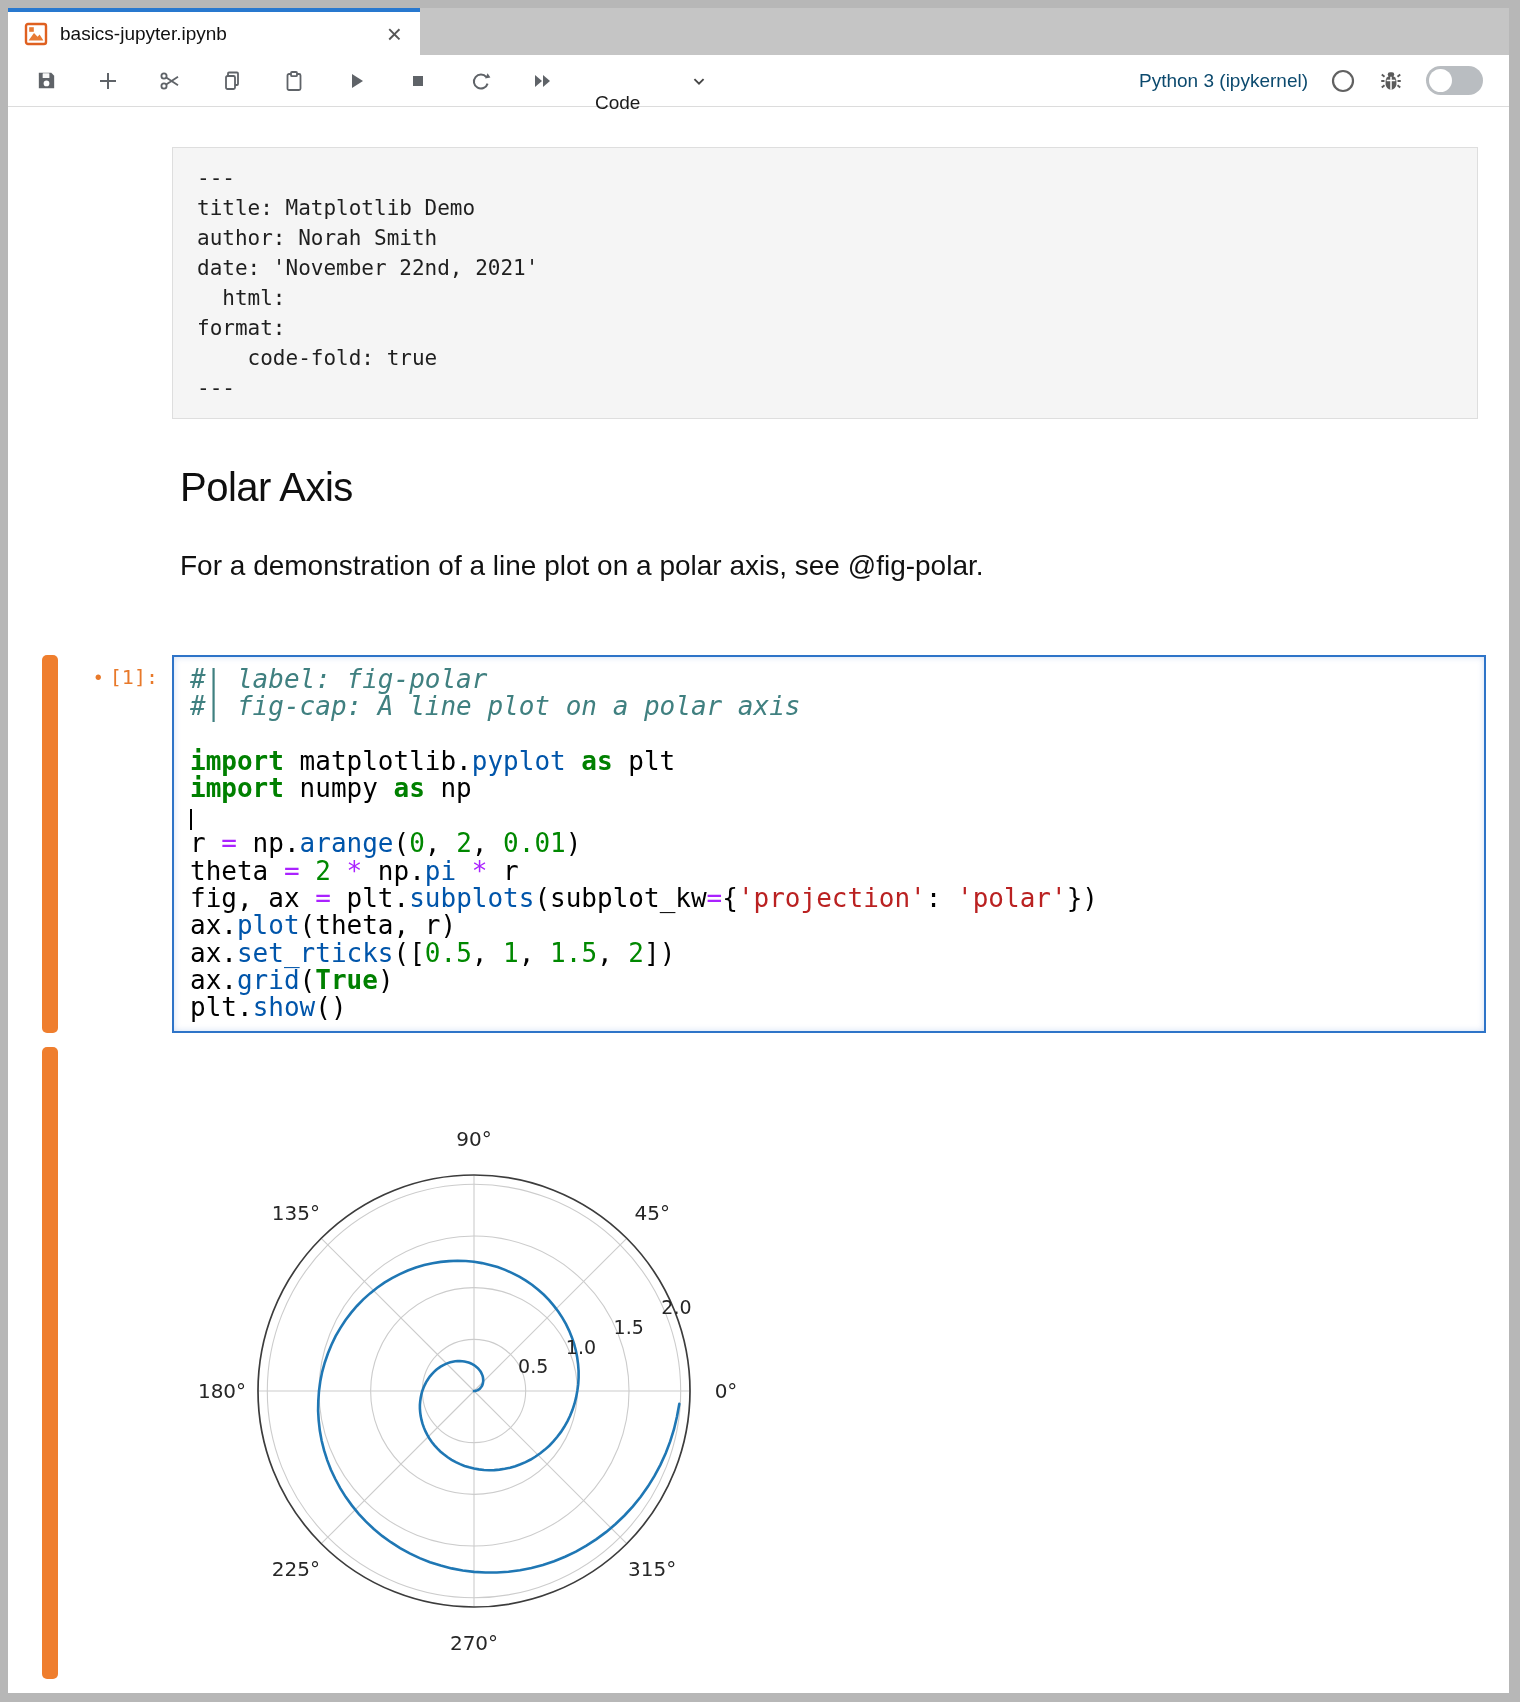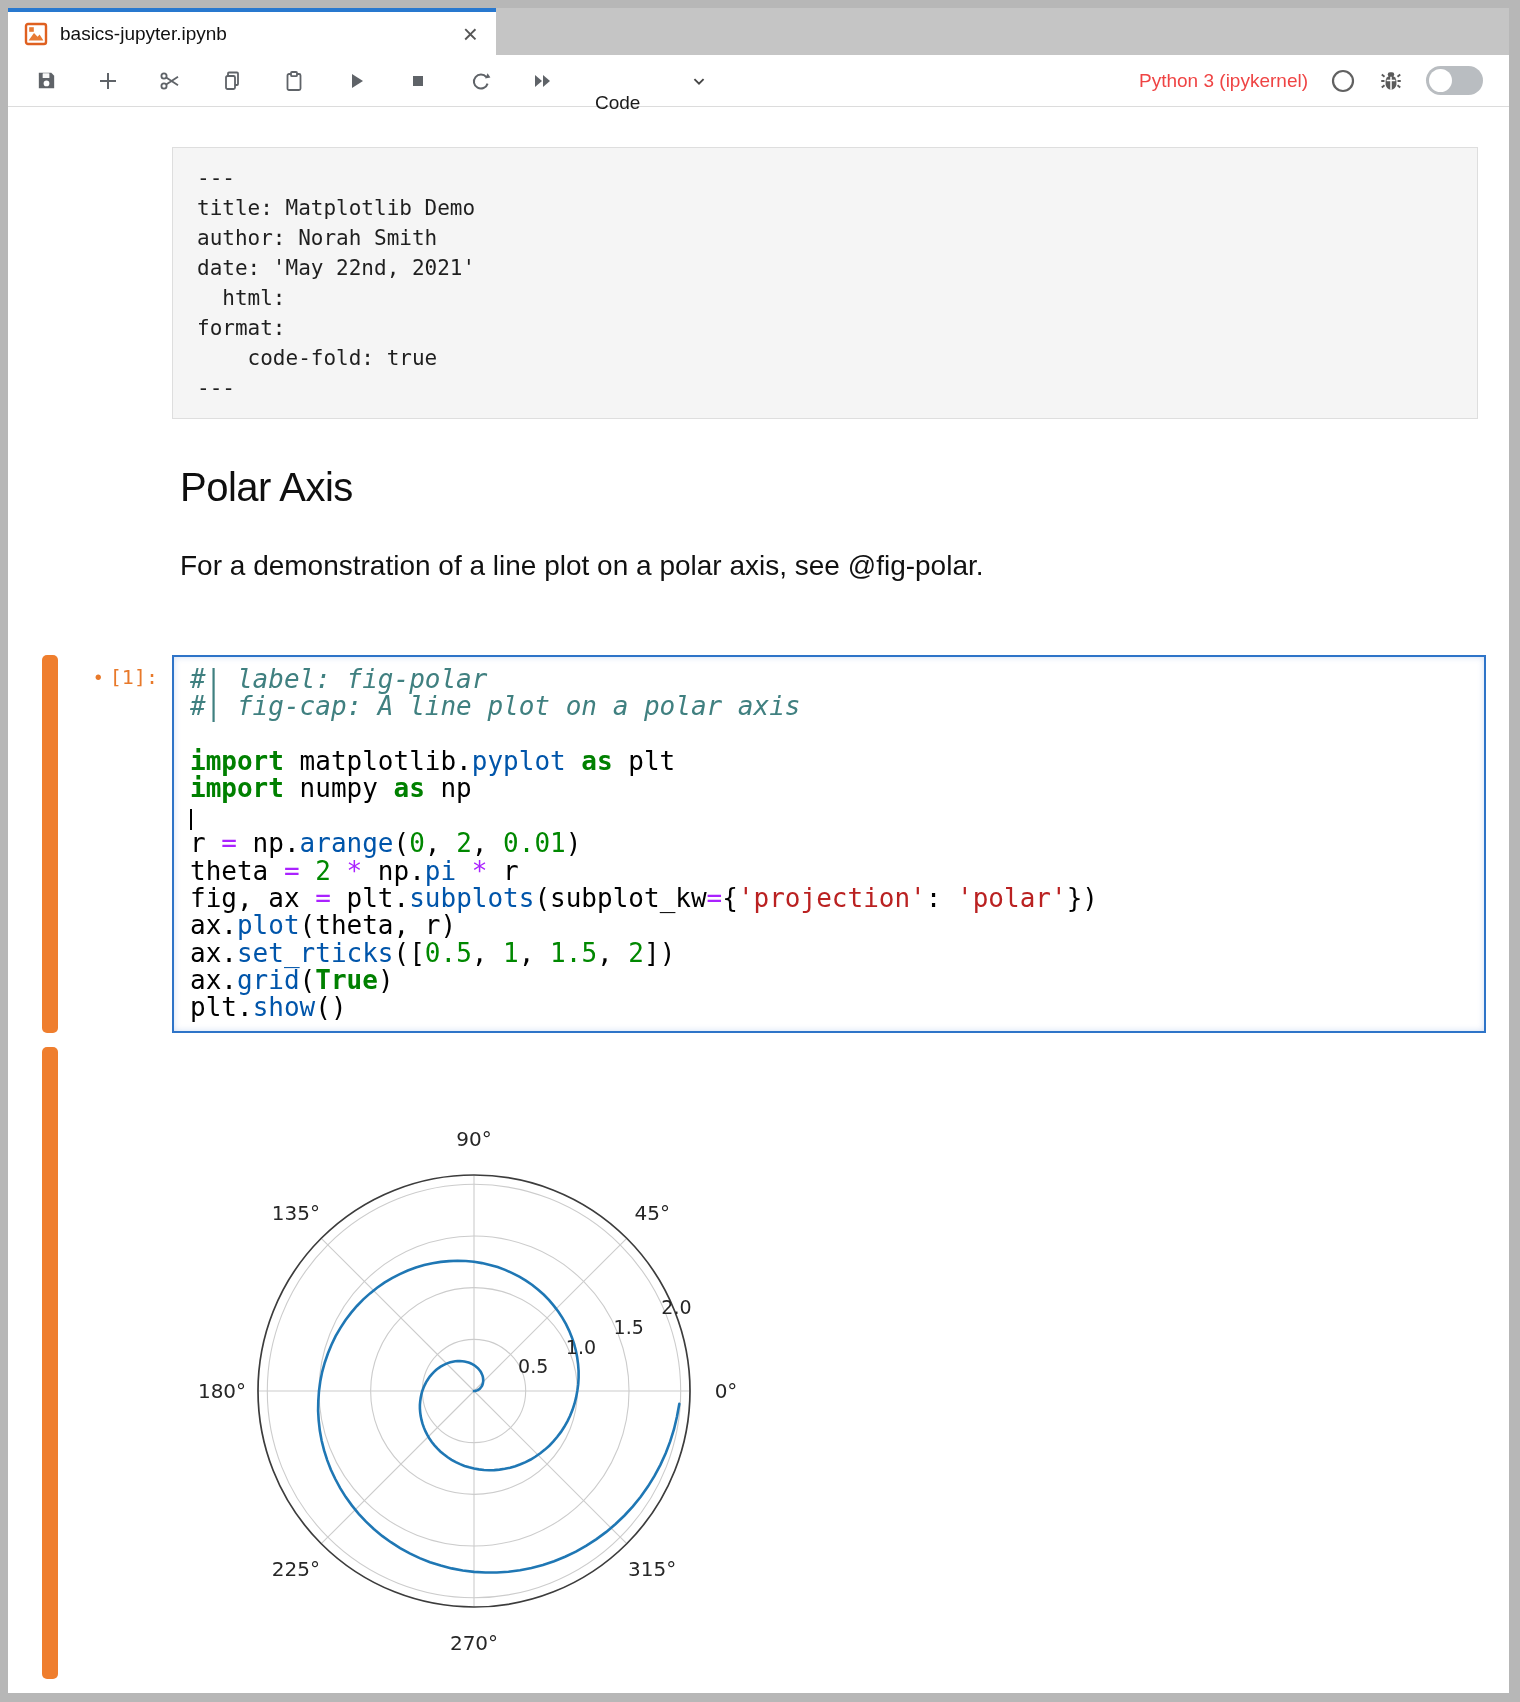--- a/index.html
+++ b/index.html
@@ -9,42 +9,42 @@
     font-family:"Liberation Sans", sans-serif;
     -webkit-font-smoothing:antialiased;
   }
   .window{
     position:absolute;left:8px;top:8px;width:1501px;height:1685px;
     background:#ffffff;overflow:hidden;
   }
   
   .tabbar{height:47px;background:#c5c5c5;display:flex;align-items:stretch;}
   .tab{
-    width:488px;background:#ffffff;border-top:4px solid #2878cf;
+    width:412px;background:#ffffff;border-top:4px solid #2878cf;
     display:flex;align-items:center;padding:0 14px 0 16px;box-sizing:border-box;
   }
   .tab .nbicon{width:24px;height:24px;margin-right:12px;flex:0 0 auto;}
   .tab-title{font-size:19px;color:#111;flex:1 1 auto;white-space:nowrap;}
   .tab-close{font-size:26px;color:#565656;line-height:1;padding:0 4px;cursor:default;}
   
   .toolbar{
     height:52px;background:#fff;border-bottom:1px solid #dcdcdc;
     display:flex;align-items:center;padding:0 26px;box-sizing:border-box;
   }
   .tbtn{
     background:none;border:none;padding:0;margin:0 19px;
     width:24px;height:24px;display:flex;align-items:center;justify-content:center;
   }
   .tbtn:first-child{margin-left:0;}
   .tbtn svg{display:block;}
   .celltype{display:flex;align-items:center;margin-left:22px;}
   .celltype .label{font-size:19px;color:#1a1a1a;margin-top:44px;}
   .celltype svg{margin-left:48px;display:block;}
   .tb-spacer{flex:1 1 auto;}
-  .kernel-name{font-size:19px;color:#ef4444;margin-right:22px;white-space:nowrap;text-align:right;}
+  .kernel-name{font-size:19px;color:#0c4a6e;margin-right:22px;white-space:nowrap;text-align:right;}
   .kstatus{margin-right:22px;display:flex;align-items:center;}
   .bug{margin-right:22px;display:flex;align-items:center;}
   .toggle{
     width:57px;height:29px;border-radius:15px;background:#b9bdc1;position:relative;flex:0 0 auto;
   }
   .toggle .knob{
     position:absolute;left:3px;top:3px;width:23px;height:23px;border-radius:50%;background:#ffffff;
   }
   
   .content{height:1585px;overflow:hidden;background:#fff;}
@@ -196,21 +196,21 @@
     </div>
   </div>
 
   <div class="content">
 
     <div class="raw-cell">
       <div id="raw-lines">
           <div class="raw-line">---</div>
           <div class="raw-line">title: Matplotlib Demo</div>
           <div class="raw-line">author: Norah Smith</div>
-          <div class="raw-line">date: 'May 22nd, 2021'</div>
+          <div class="raw-line">date: 'November 22nd, 2021'</div>
           <div class="raw-line">  html:</div>
           <div class="raw-line">format:</div>
           <div class="raw-line">    code-fold: true</div>
           <div class="raw-line">---</div>
         </div>
     </div>
 
     <h1 class="md-h1">Polar Axis</h1>
     <p class="md-p">For a demonstration of a line plot on a polar axis, see @fig-polar.</p>
 

